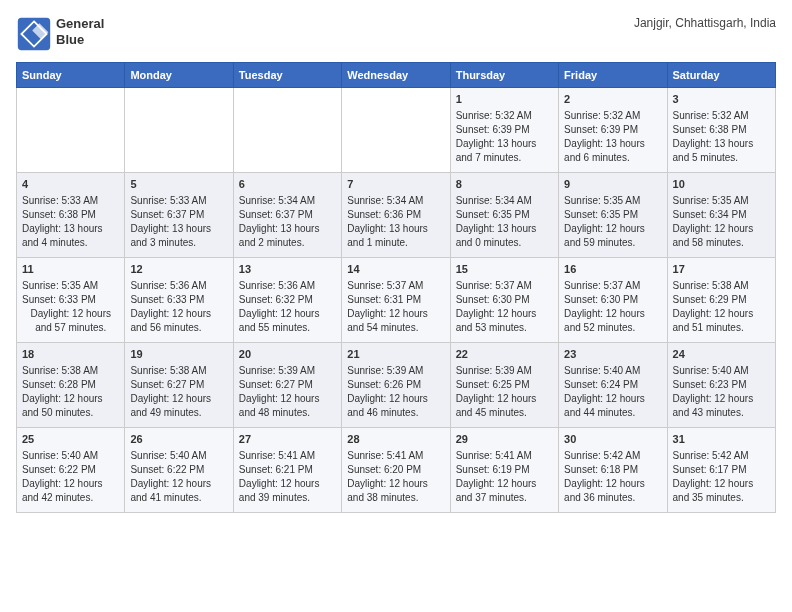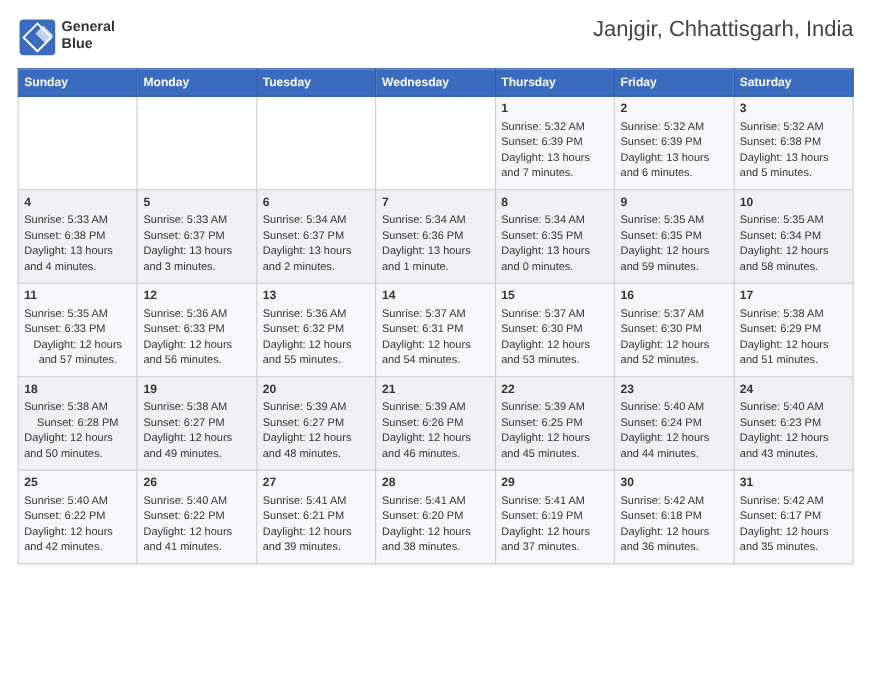--- a/index.html
+++ b/index.html
@@ -32,21 +32,21 @@
     }
     .title-block {
       text-align: right;
     }
     .title-block h1 {
       font-size: 32px;
       font-weight: bold;
       color: #222;
     }
     .title-block h2 {
-      font-size: 20px;
+      font-size: 12px;
       font-weight: normal;
       color: #444;
     }
     table {
       width: 100%;
       border-collapse: collapse;
       font-size: 10.5px;
     }
     thead tr th {
       background: #3a6bbf;
@@ -226,21 +226,21 @@
           <span class="day-number">17</span>
           <span style="display: block;">Sunrise: 5:38 AM</span>
           <span style="display: block;">Sunset: 6:29 PM</span>
           <span style="display: block;">Daylight: 12 hours and 51 minutes.</span>
         </td>
       </tr>
       <tr>
         <td>
           <span class="day-number">18</span>
           <span style="display: block;">Sunrise: 5:38 AM</span>
-          <span style="display: block; text-align: center;">Sunset: 6:28 PM</span>
+          <span style="display: block;">Sunset: 6:28 PM</span>
           <span style="display: block;">Daylight: 12 hours and 50 minutes.</span>
         </td>
         <td>
           <span class="day-number">19</span>
           <span style="display: block;">Sunrise: 5:38 AM</span>
           <span style="display: block;">Sunset: 6:27 PM</span>
           <span style="display: block;">Daylight: 12 hours and 49 minutes.</span>
         </td>
         <td>
           <span class="day-number">20</span>

